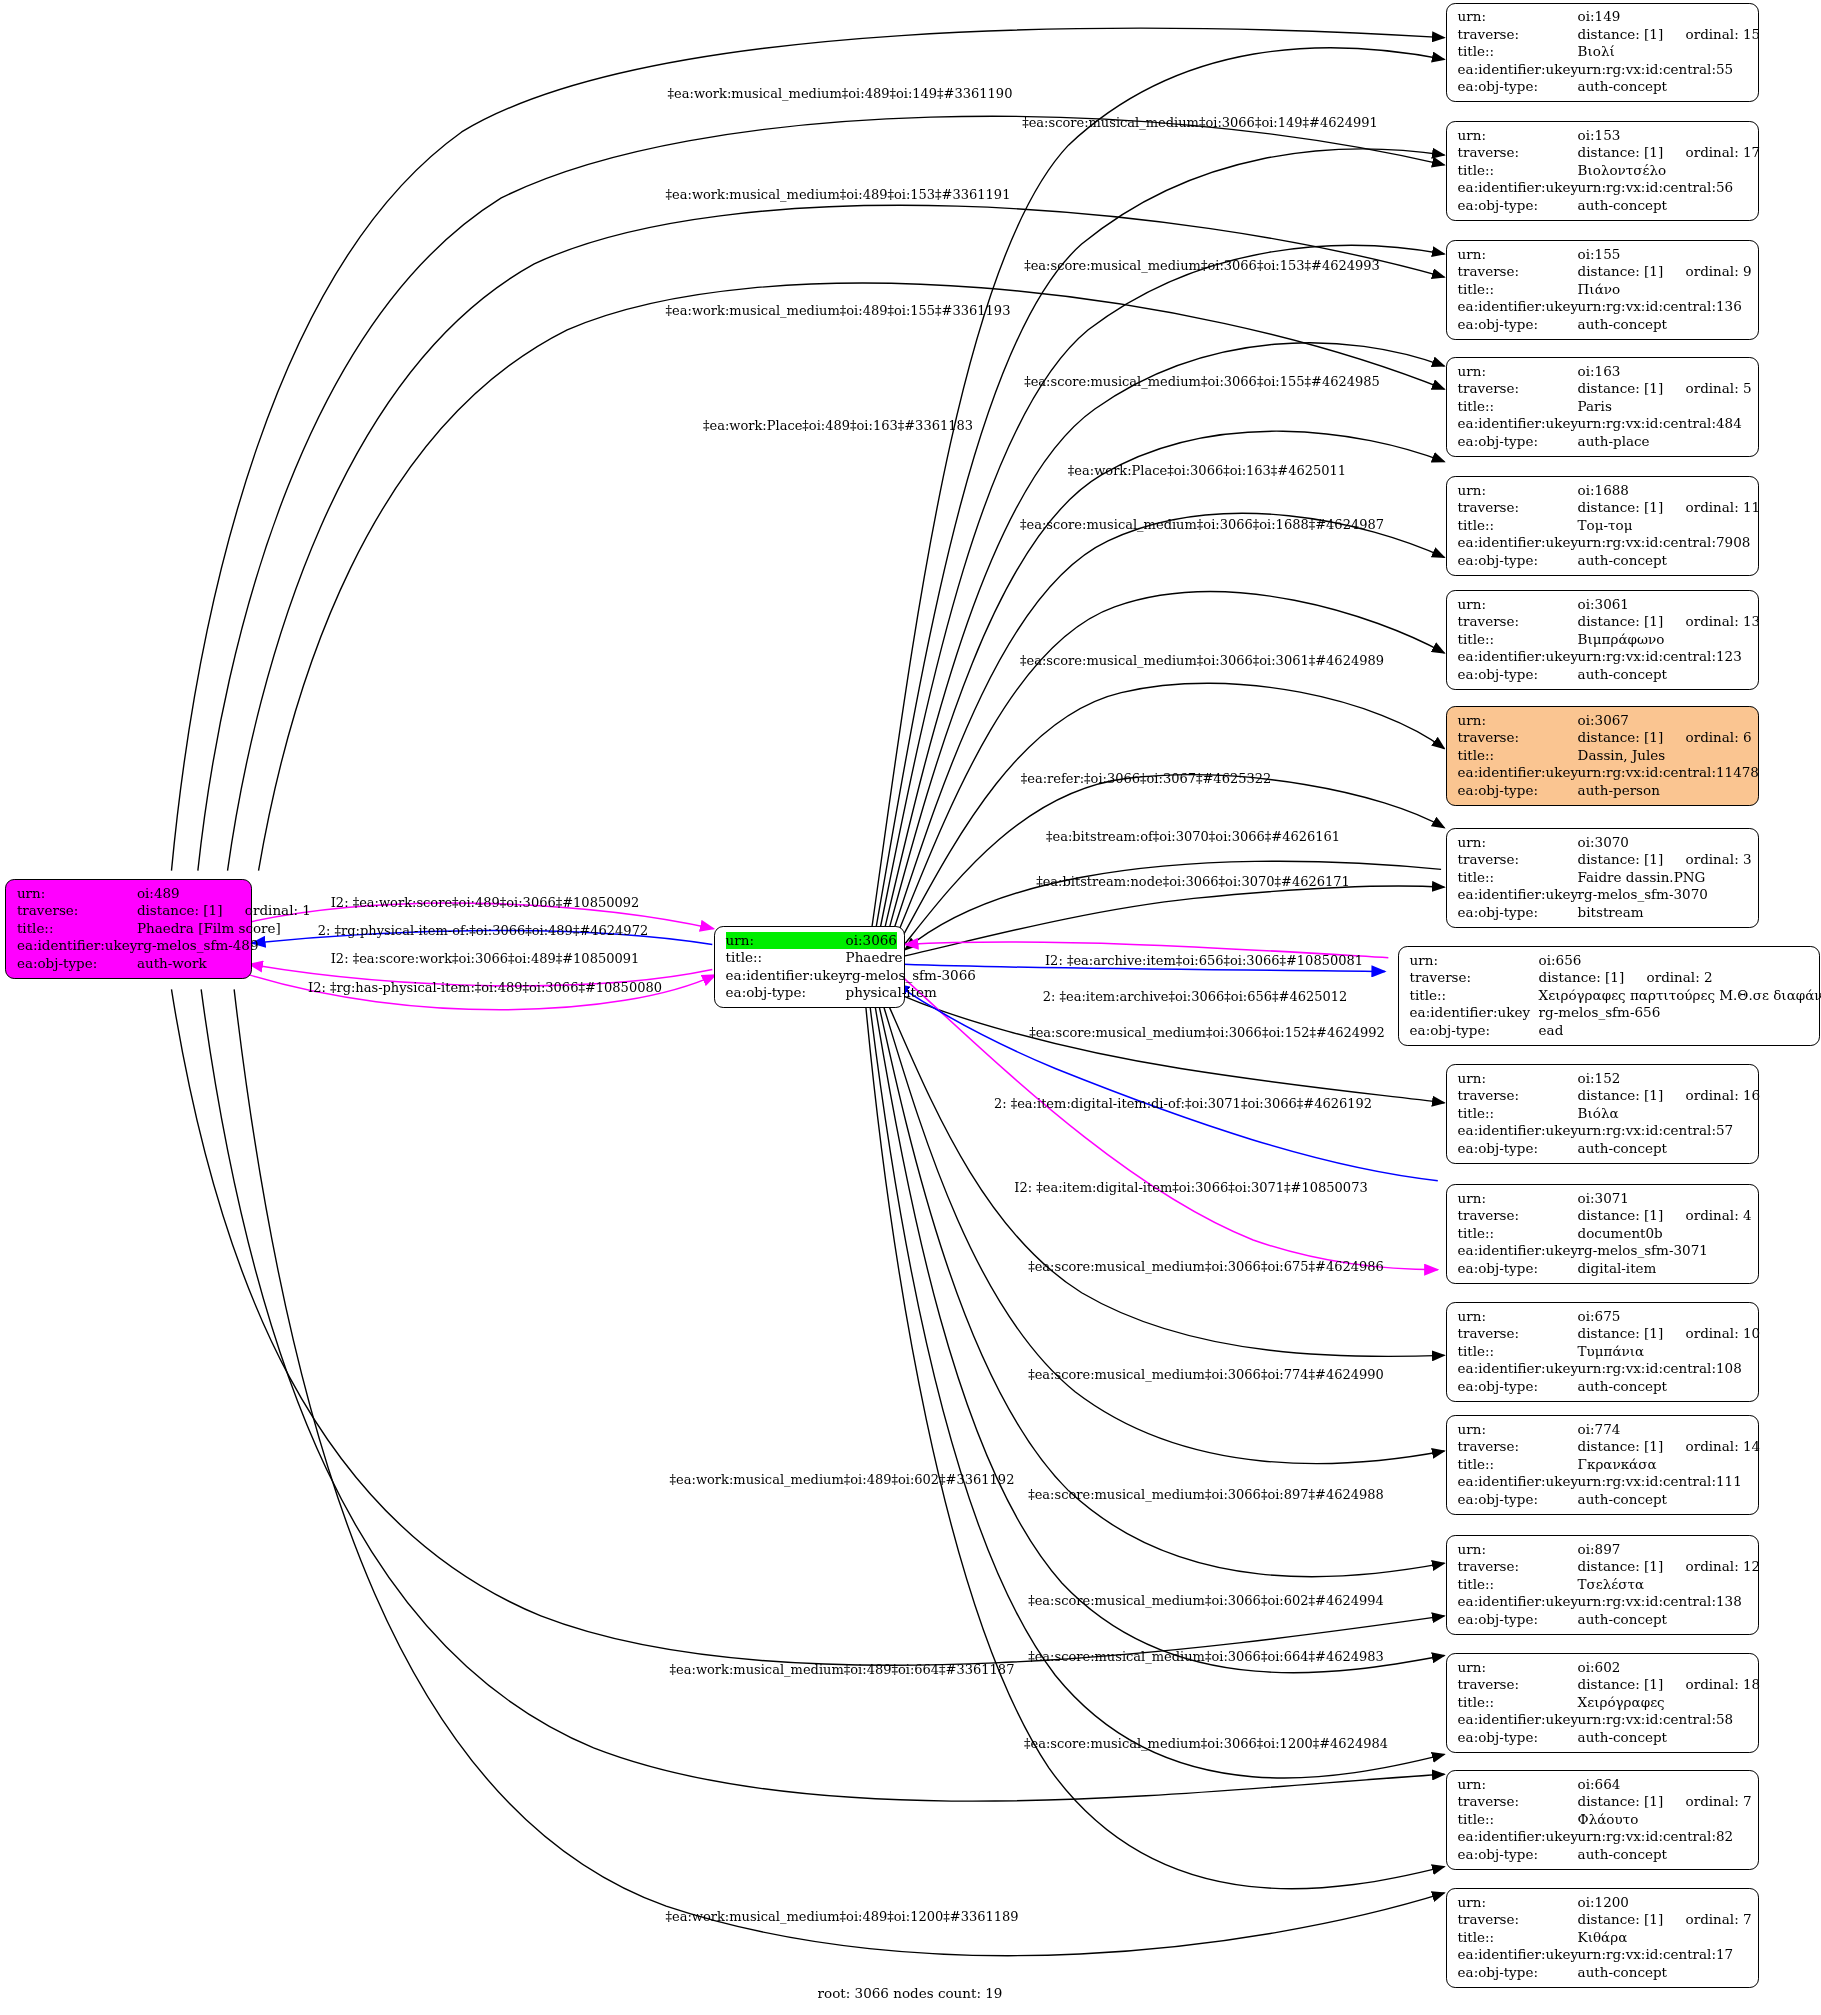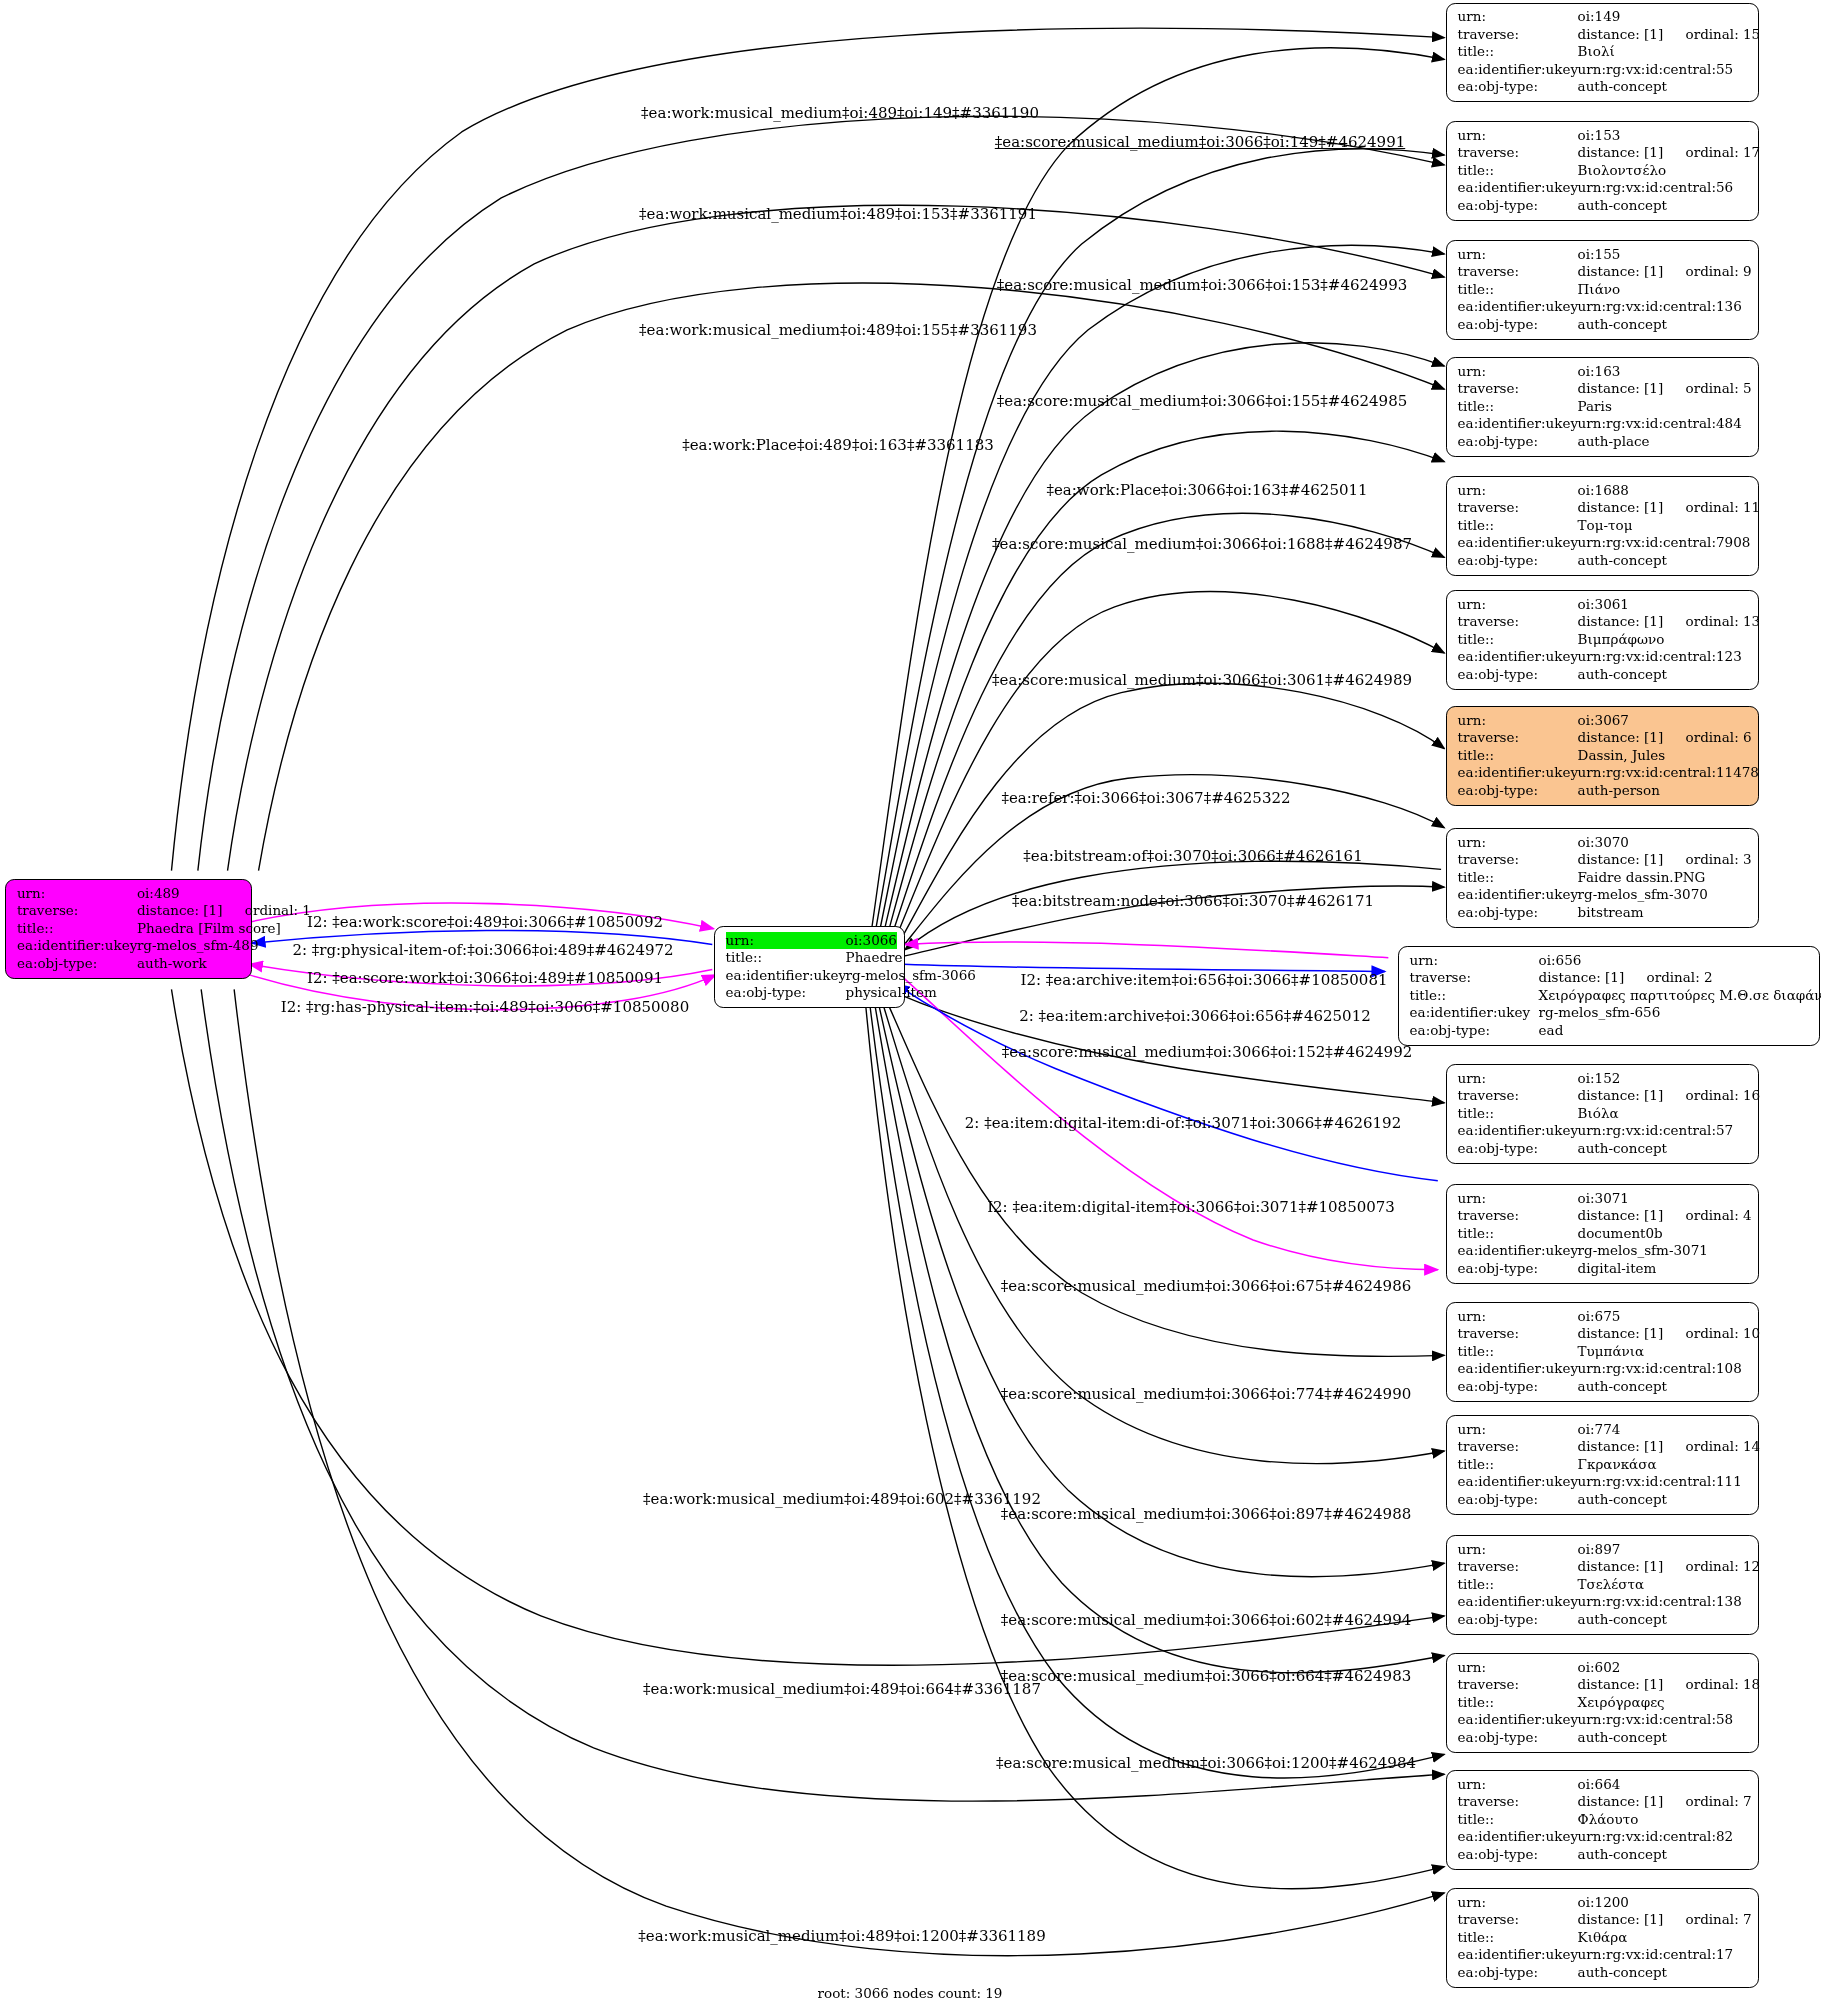--- a/index.html
+++ b/index.html
@@ -8,21 +8,21 @@
   #edges{position:absolute;left:0;top:0;width:1821px;height:2015px;}
   .node{position:absolute;box-sizing:border-box;border:1.1px solid #000;border-radius:9.2px;background:#fff;padding:4.6px 9.2px 5.3px 10.6px;}
   .node.magenta{background:#ff00ff;}
   .node.orange{background:#fac591;}
   .row{display:flex;align-items:baseline;line-height:1.30;white-space:nowrap;}
   .k{width:120px;flex:0 0 120px;font-size:13.5px;color:#000;}
   .v{font-size:13.5px;color:#000;}
   .v .ord{display:inline-block;margin-left:22.4px;}
   .green .k{width:120px;}
   .node.green .row.first .k,.node.green .row.first .v{background:#00ee00;}
-  .elabel{position:absolute;font-size:15px;color:#000;white-space:nowrap;transform:translate(-50%,-50%);margin-top:20px;}
+  .elabel{position:absolute;font-size:13px;color:#000;white-space:nowrap;transform:translate(-50%,-50%);}
   .caption{position:absolute;font-size:13.5px;color:#000;white-space:nowrap;transform:translateX(-50%);}
   .node.wide .k{width:129px;flex:0 0 129px;}
 </style>
 </head>
 <body>
 
 <div id="canvas">
 
 <svg id="edges" viewBox="0 0 2761 3055" xmlns="http://www.w3.org/2000/svg">
   <defs>
@@ -511,21 +511,21 @@
         <span class="k">ea:identifier:ukey</span>
         <span class="v">urn:rg:vx:id:central:17</span>
       </div>
   <div class="row">
         <span class="k">ea:obj-type:</span>
         <span class="v">auth-concept</span>
       </div>
 </div>
 
 <div class="elabel" style="left:840px;top:93px;">‡ea:work:musical_medium‡oi:489‡oi:149‡#3361190</div>
-<div class="elabel" style="left:1200px;top:122px;text-decoration:underline;">‡ea:score:musical_medium‡oi:3066‡oi:149‡#4624991</div>
+<div class="elabel" style="left:1200px;top:122px;">‡ea:score:musical_medium‡oi:3066‡oi:149‡#4624991</div>
 <div class="elabel" style="left:838px;top:194px;">‡ea:work:musical_medium‡oi:489‡oi:153‡#3361191</div>
 <div class="elabel" style="left:1202px;top:265px;">‡ea:score:musical_medium‡oi:3066‡oi:153‡#4624993</div>
 <div class="elabel" style="left:838px;top:310px;">‡ea:work:musical_medium‡oi:489‡oi:155‡#3361193</div>
 <div class="elabel" style="left:1202px;top:381px;">‡ea:score:musical_medium‡oi:3066‡oi:155‡#4624985</div>
 <div class="elabel" style="left:838px;top:425px;">‡ea:work:Place‡oi:489‡oi:163‡#3361183</div>
 <div class="elabel" style="left:1207px;top:470px;">‡ea:work:Place‡oi:3066‡oi:163‡#4625011</div>
 <div class="elabel" style="left:1202px;top:524px;">‡ea:score:musical_medium‡oi:3066‡oi:1688‡#4624987</div>
 <div class="elabel" style="left:1202px;top:660px;">‡ea:score:musical_medium‡oi:3066‡oi:3061‡#4624989</div>
 <div class="elabel" style="left:1146px;top:778px;">‡ea:refer:‡oi:3066‡oi:3067‡#4625322</div>
 <div class="elabel" style="left:1193px;top:836px;">‡ea:bitstream:of‡oi:3070‡oi:3066‡#4626161</div>

